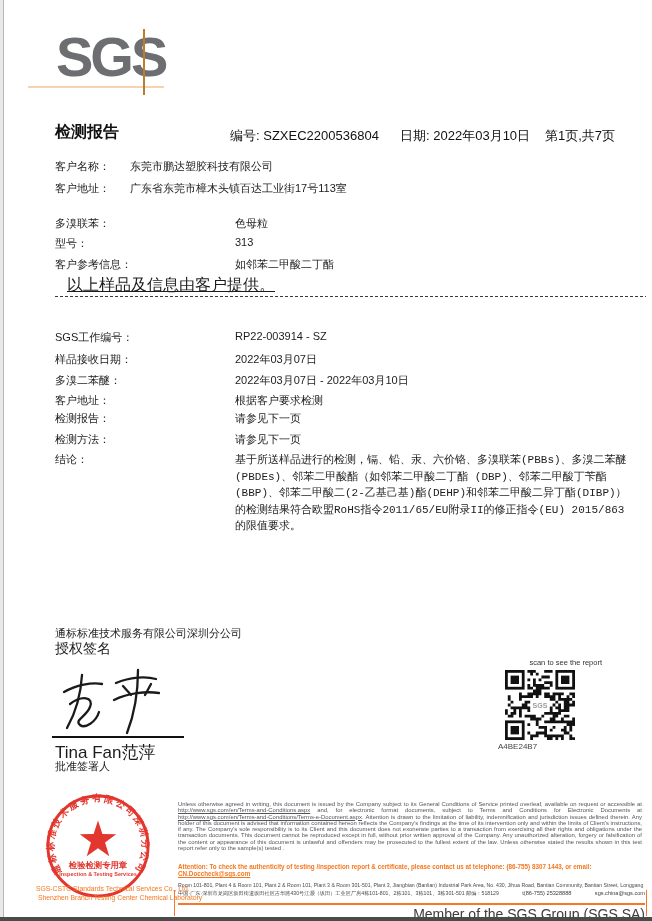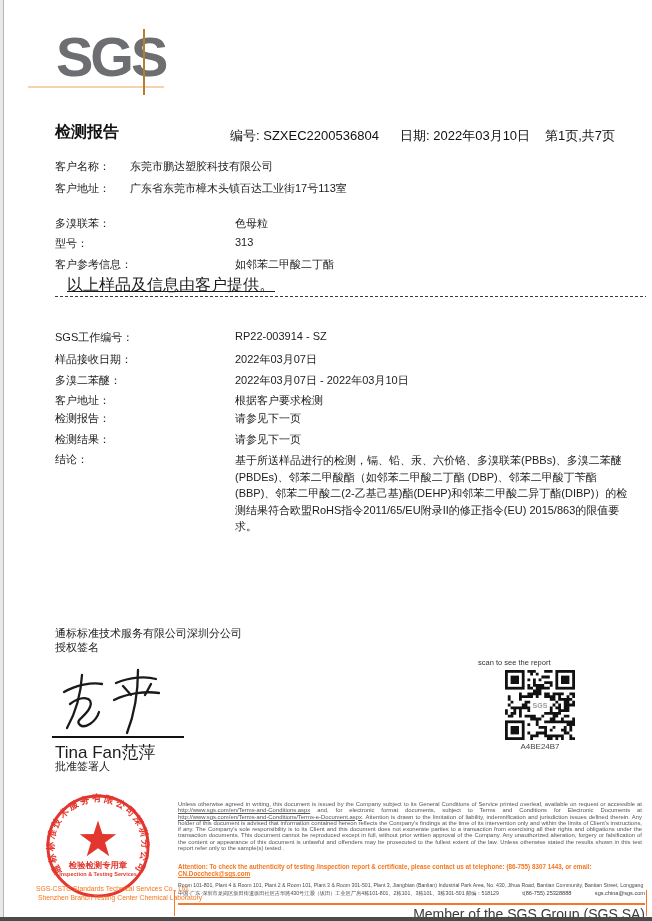--- a/index.html
+++ b/index.html
@@ -17,37 +17,37 @@
   
   .doc-title{position:absolute;left:55px;top:122px;font-size:16px;font-weight:bold;color:#111;}
   .hdr{position:absolute;top:127px;font-size:13px;color:#111;white-space:nowrap;}
   .hdr-no{left:230px;} .hdr-date{left:400px;} .hdr-page{left:545px;}
 
   
   .f-row{position:absolute;left:55px;right:8px;font-size:11px;color:#1c1c1c;}
   .f-row .lbl{position:absolute;left:0;top:0;white-space:nowrap;}
   .f-row .val{position:absolute;left:180px;top:0;white-space:nowrap;}
   .f-row .val-close{left:75px;}
-  .f-row .val-para{white-space:normal;width:400px;line-height:16.5px;}
+  .f-row .val-para{white-space:normal;width:400px;line-height:16.5px;font-family:Liberation Mono, monospace;}
   .note-line{position:absolute;left:67px;top:275px;font-size:16px;text-decoration:underline;}
   .dashes{position:absolute;left:55px;right:6px;top:296px;height:1px;
           background:repeating-linear-gradient(90deg,#3a3a3a 0 3px,transparent 3px 5px);}
 
   
   .sig-company{position:absolute;left:55px;top:626px;font-size:11px;}
-  .sig-auth{position:absolute;left:55px;top:640px;font-size:11px;}
+  .sig-auth{position:absolute;left:55px;top:640px;font-size:14px;}
   .sig-svg{position:absolute;left:52px;top:662px;}
   .sig-underline{position:absolute;left:52px;top:736px;width:132px;height:2px;background:#111;}
   .sig-name{position:absolute;left:55px;top:741px;font-size:17px;}
   .sig-role{position:absolute;left:55px;top:759px;font-size:11px;}
 
   
-  .qr-caption{position:absolute;left:478px;top:658px;width:124px;text-align:left;font-size:7.5px;color:#333;}
+  .qr-caption{position:absolute;left:478px;top:658px;width:124px;text-align:right;font-size:7.5px;color:#333;}
   .qr-box{position:absolute;left:505px;top:670px;width:70px;height:70px;background:#fff;}
-  .qr-code-text{position:absolute;left:498px;top:742px;width:84px;text-align:center;font-size:8px;color:#444;}
+  .qr-code-text{position:absolute;left:498px;top:742px;width:84px;text-align:left;font-size:8px;color:#444;}
 
   
   .stamp{position:absolute;left:44px;top:792px;width:108px;height:108px;opacity:.92;}
   .stamp-co1{position:absolute;left:36px;top:885px;font-size:6.8px;color:#f4771f;white-space:nowrap;}
   .stamp-co2{position:absolute;left:38px;top:894px;font-size:6.8px;color:#f4771f;white-space:nowrap;}
 
   
   .legal{position:absolute;left:178px;top:801px;width:464px;font-size:5.9px;line-height:6.3px;
          color:#55565a;text-align:justify;}
   .legal .u{text-decoration:underline;color:#55565a;}
@@ -120,21 +120,21 @@
   </div>
   <div class="f-row" style="top:393px">
     <span class="lbl">客户地址：</span>
     <span class="val">根据客户要求检测</span>
   </div>
   <div class="f-row" style="top:411px">
     <span class="lbl">检测报告：</span>
     <span class="val">请参见下一页</span>
   </div>
   <div class="f-row" style="top:432px">
-    <span class="lbl">检测结果：</span>
+    <span class="lbl">检测方法：</span>
     <span class="val">请参见下一页</span>
   </div>
   <div class="f-row" style="top:452px">
     <span class="lbl">结论：</span>
     <span class="val val-para">基于所送样品进行的检测，镉、铅、汞、六价铬、多溴联苯(PBBs)、多溴二苯醚(PBDEs)、邻苯二甲酸酯（如邻苯二甲酸二丁酯 (DBP)、邻苯二甲酸丁苄酯(BBP)、邻苯二甲酸二(2-乙基己基)酯(DEHP)和邻苯二甲酸二异丁酯(DIBP)）的检测结果符合欧盟RoHS指令2011/65/EU附录II的修正指令(EU) 2015/863的限值要求。</span>
   </div>
 
   <div class="sig-company">通标标准技术服务有限公司深圳分公司</div>
   <div class="sig-auth">授权签名</div>
   <svg class="sig-svg" width="150" height="75" viewBox="0 0 150 75">

